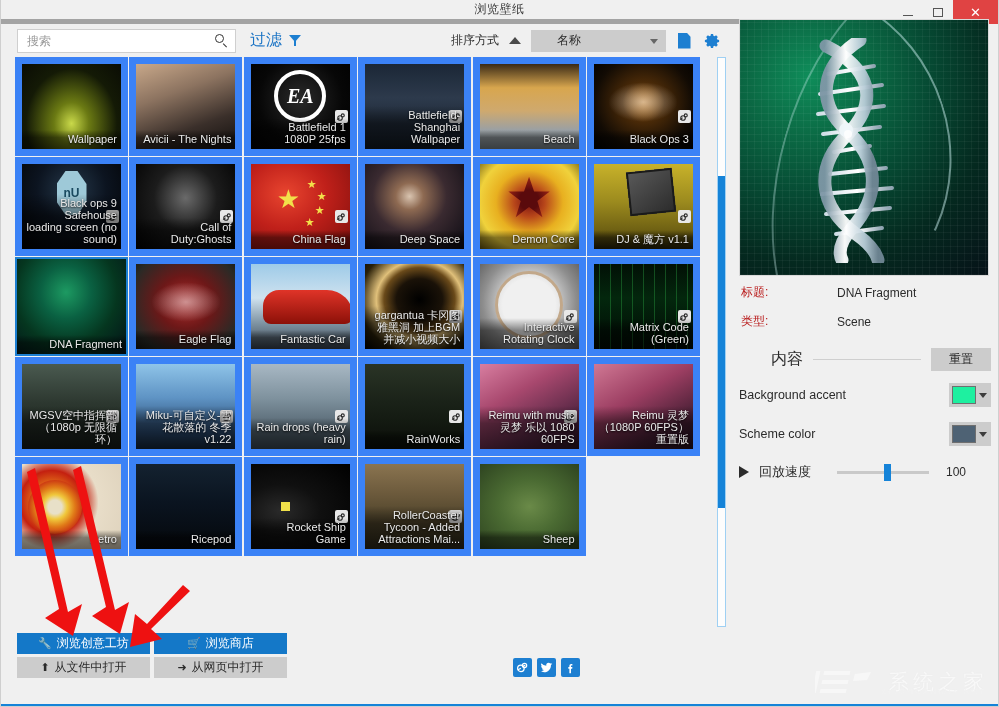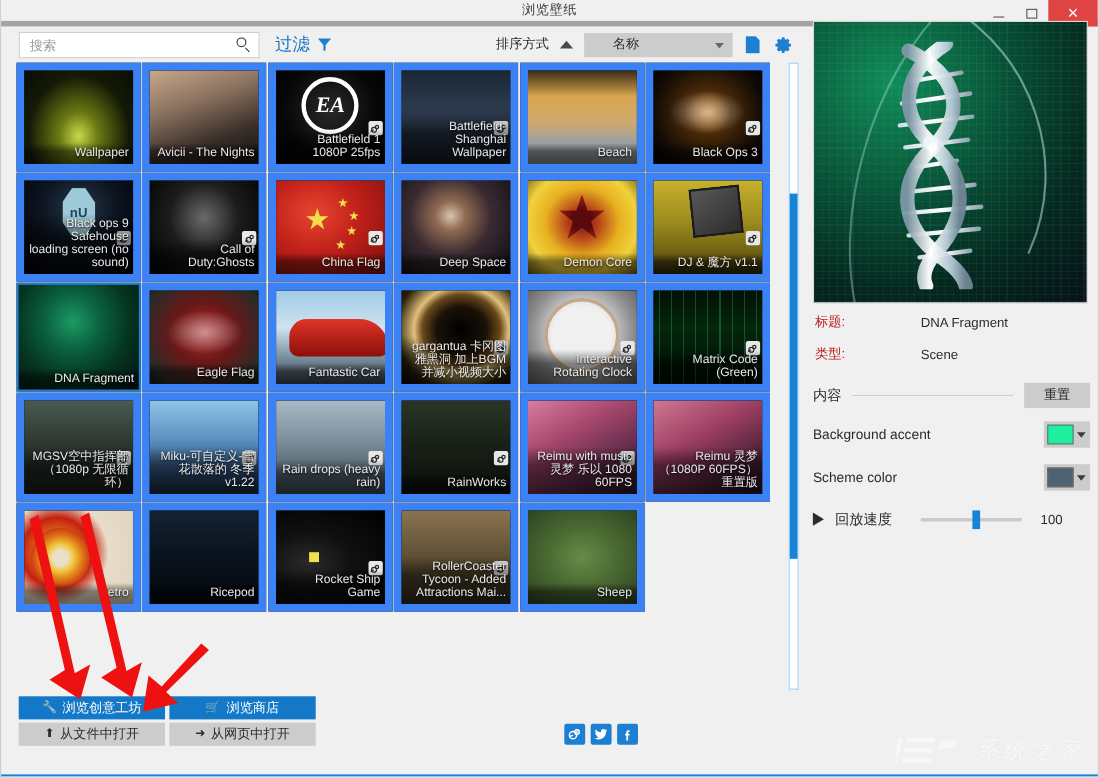--- a/index.html
+++ b/index.html
@@ -186,21 +186,21 @@
     display:flex; align-items:center; height:25px; margin-top:4px;
     font-size:12px;
   }
   .meta-row:first-of-type { margin-top:16px; }
   .meta-key { width:98px; color:#b91c1c; padding-left:2px; }
   .meta-val { color:#2b2b2b; }
 
   .section-head {
     display:flex; align-items:center; gap:10px; margin-top:14px;
   }
-  .section-title { font-size:13px; color:#2b2b2b; }
+  .section-title { font-size:16px; color:#2b2b2b;margin-left:32px; }
   .section-rule { flex:1; height:1px; background:#cfcfcf; }
   .reset-btn {
     width:60px; height:23px; background:#cccccc; border:none;
     font-size:12px; color:#2b2b2b; font-family:"Liberation Sans",sans-serif;
     display:flex; align-items:center; justify-content:center;text-align:center;
   }
 
   .prop-row {
     display:flex; align-items:center; height:30px; margin-top:9px;
   }

